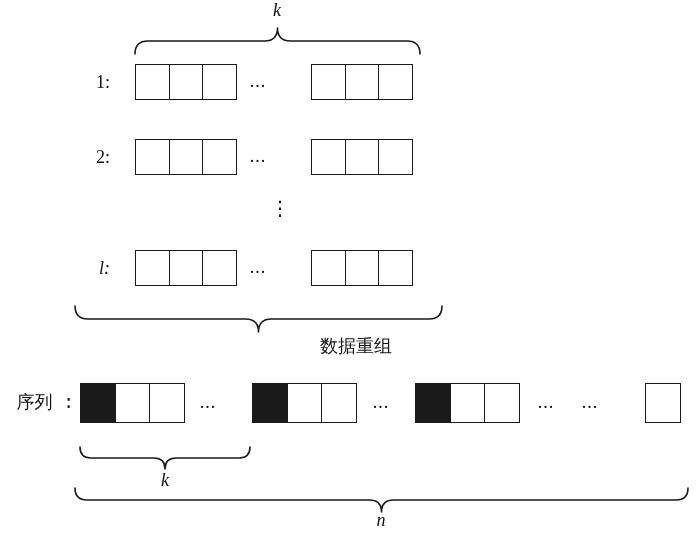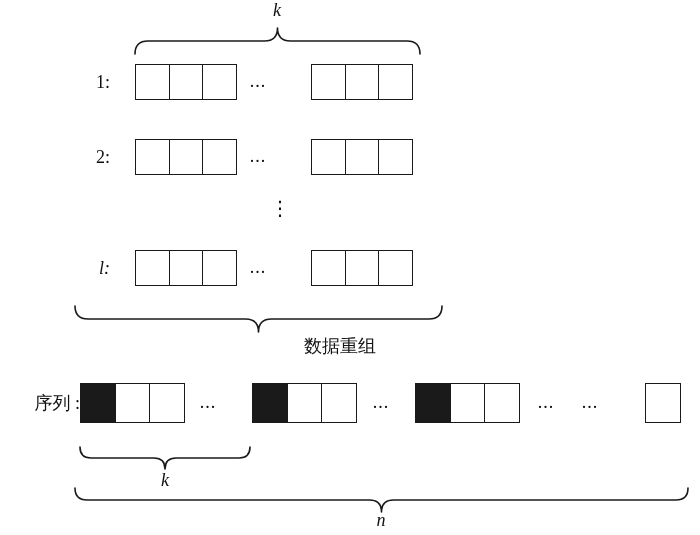--- a/index.html
+++ b/index.html
@@ -75,23 +75,23 @@
   <div class="lbl center dots dots-sm" style="left:240px;top:250px;">...</div>
   <div class="group" style="left:311px;top:250px;">
     <span class="cell"></span>
     <span class="cell"></span>
     <span class="cell"></span>
   </div>
 
   <svg class="brace" style="left:75px;top:306px;" width="367" height="26" viewBox="0 0 367 26">
     <path d="M 0 0 Q 0 13 13 13 L 170.5 13 Q 183.5 13 183.5 26 Q 183.5 13 196.5 13 L 354 13 Q 367 13 367 0"></path>
   </svg>
-  <div class="lbl center" style="left:280px;top:334px;width:120px;">数据重组</div>
+  <div class="lbl center" style="left:296px;top:334px;width:120px;">数据重组</div>
 
-  <div class="lbl right seqlbl" style="left:16px;top:383px;">序列 :</div>
+  <div class="lbl right seqlbl" style="left:10px;top:383px;font-family:Liberation Mono, monospace;">序列 :</div>
 
   <div class="group" style="left:80px;top:383px;">
     <span class="cell bcell filled"></span>
     <span class="cell bcell"></span>
     <span class="cell bcell"></span>
   </div>
   <div class="lbl center dots dots-b" style="left:190px;top:383px;">...</div>
 
   <div class="group" style="left:252px;top:383px;">
     <span class="cell bcell filled"></span>

